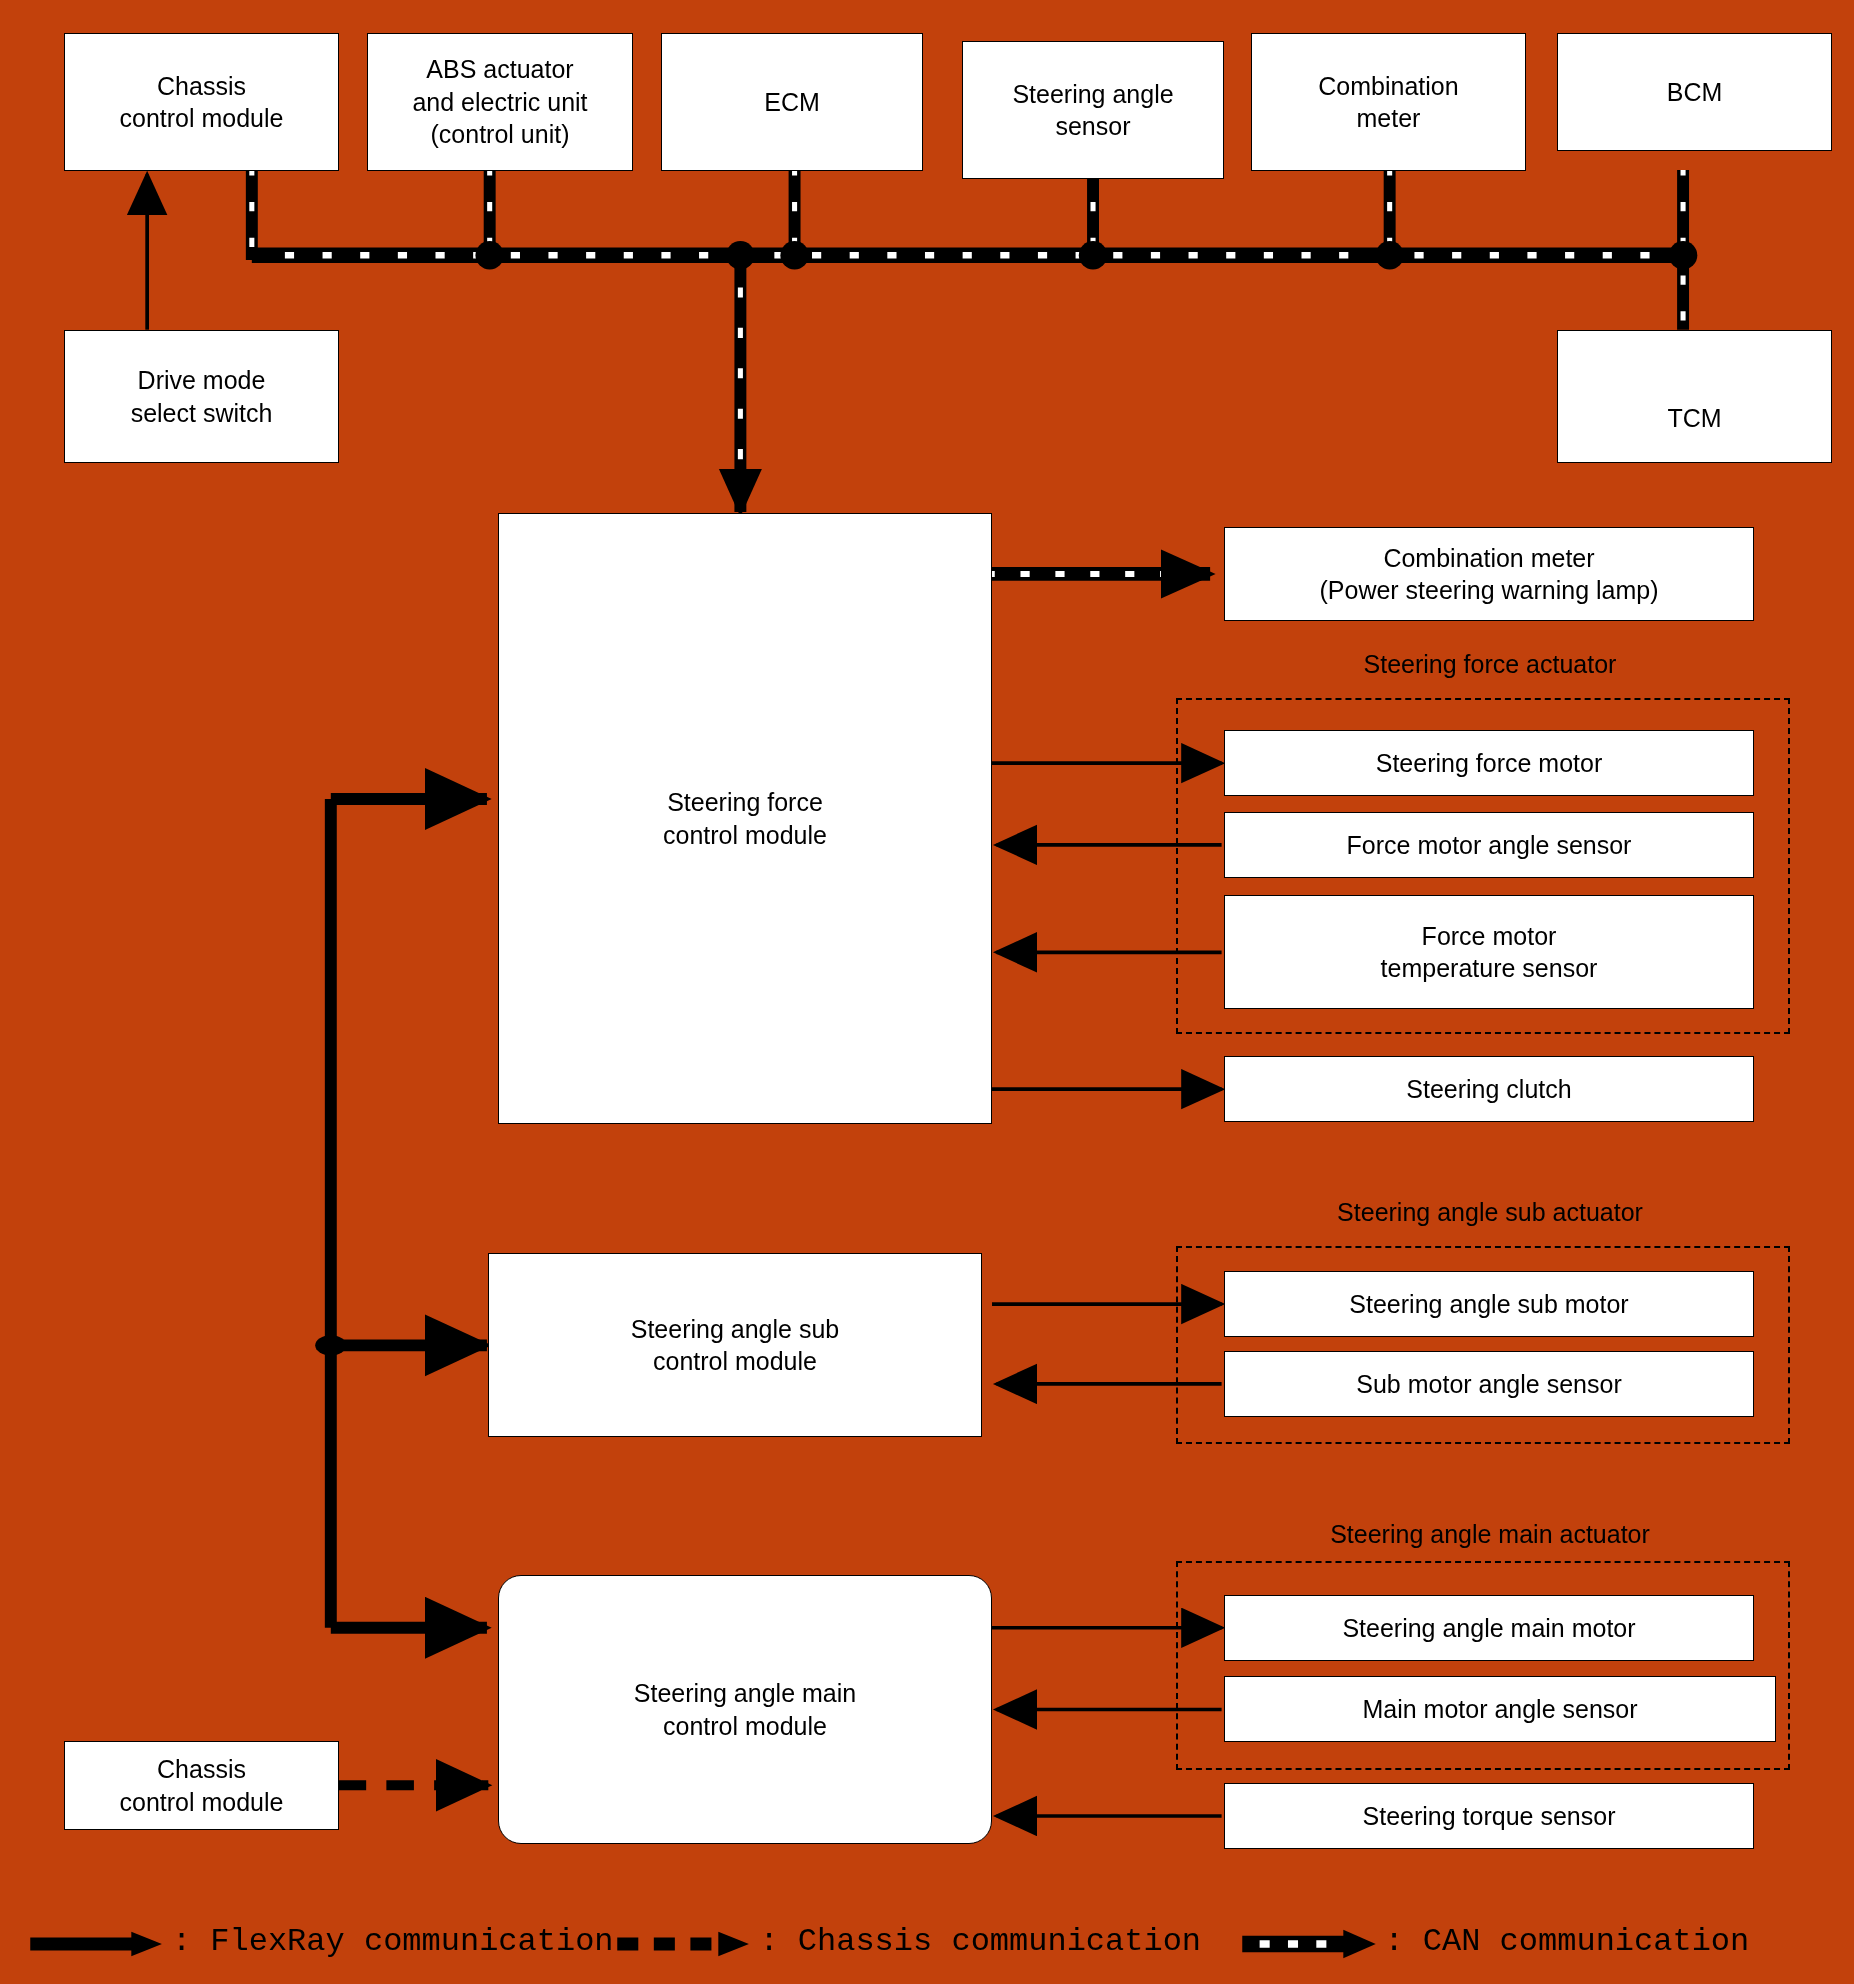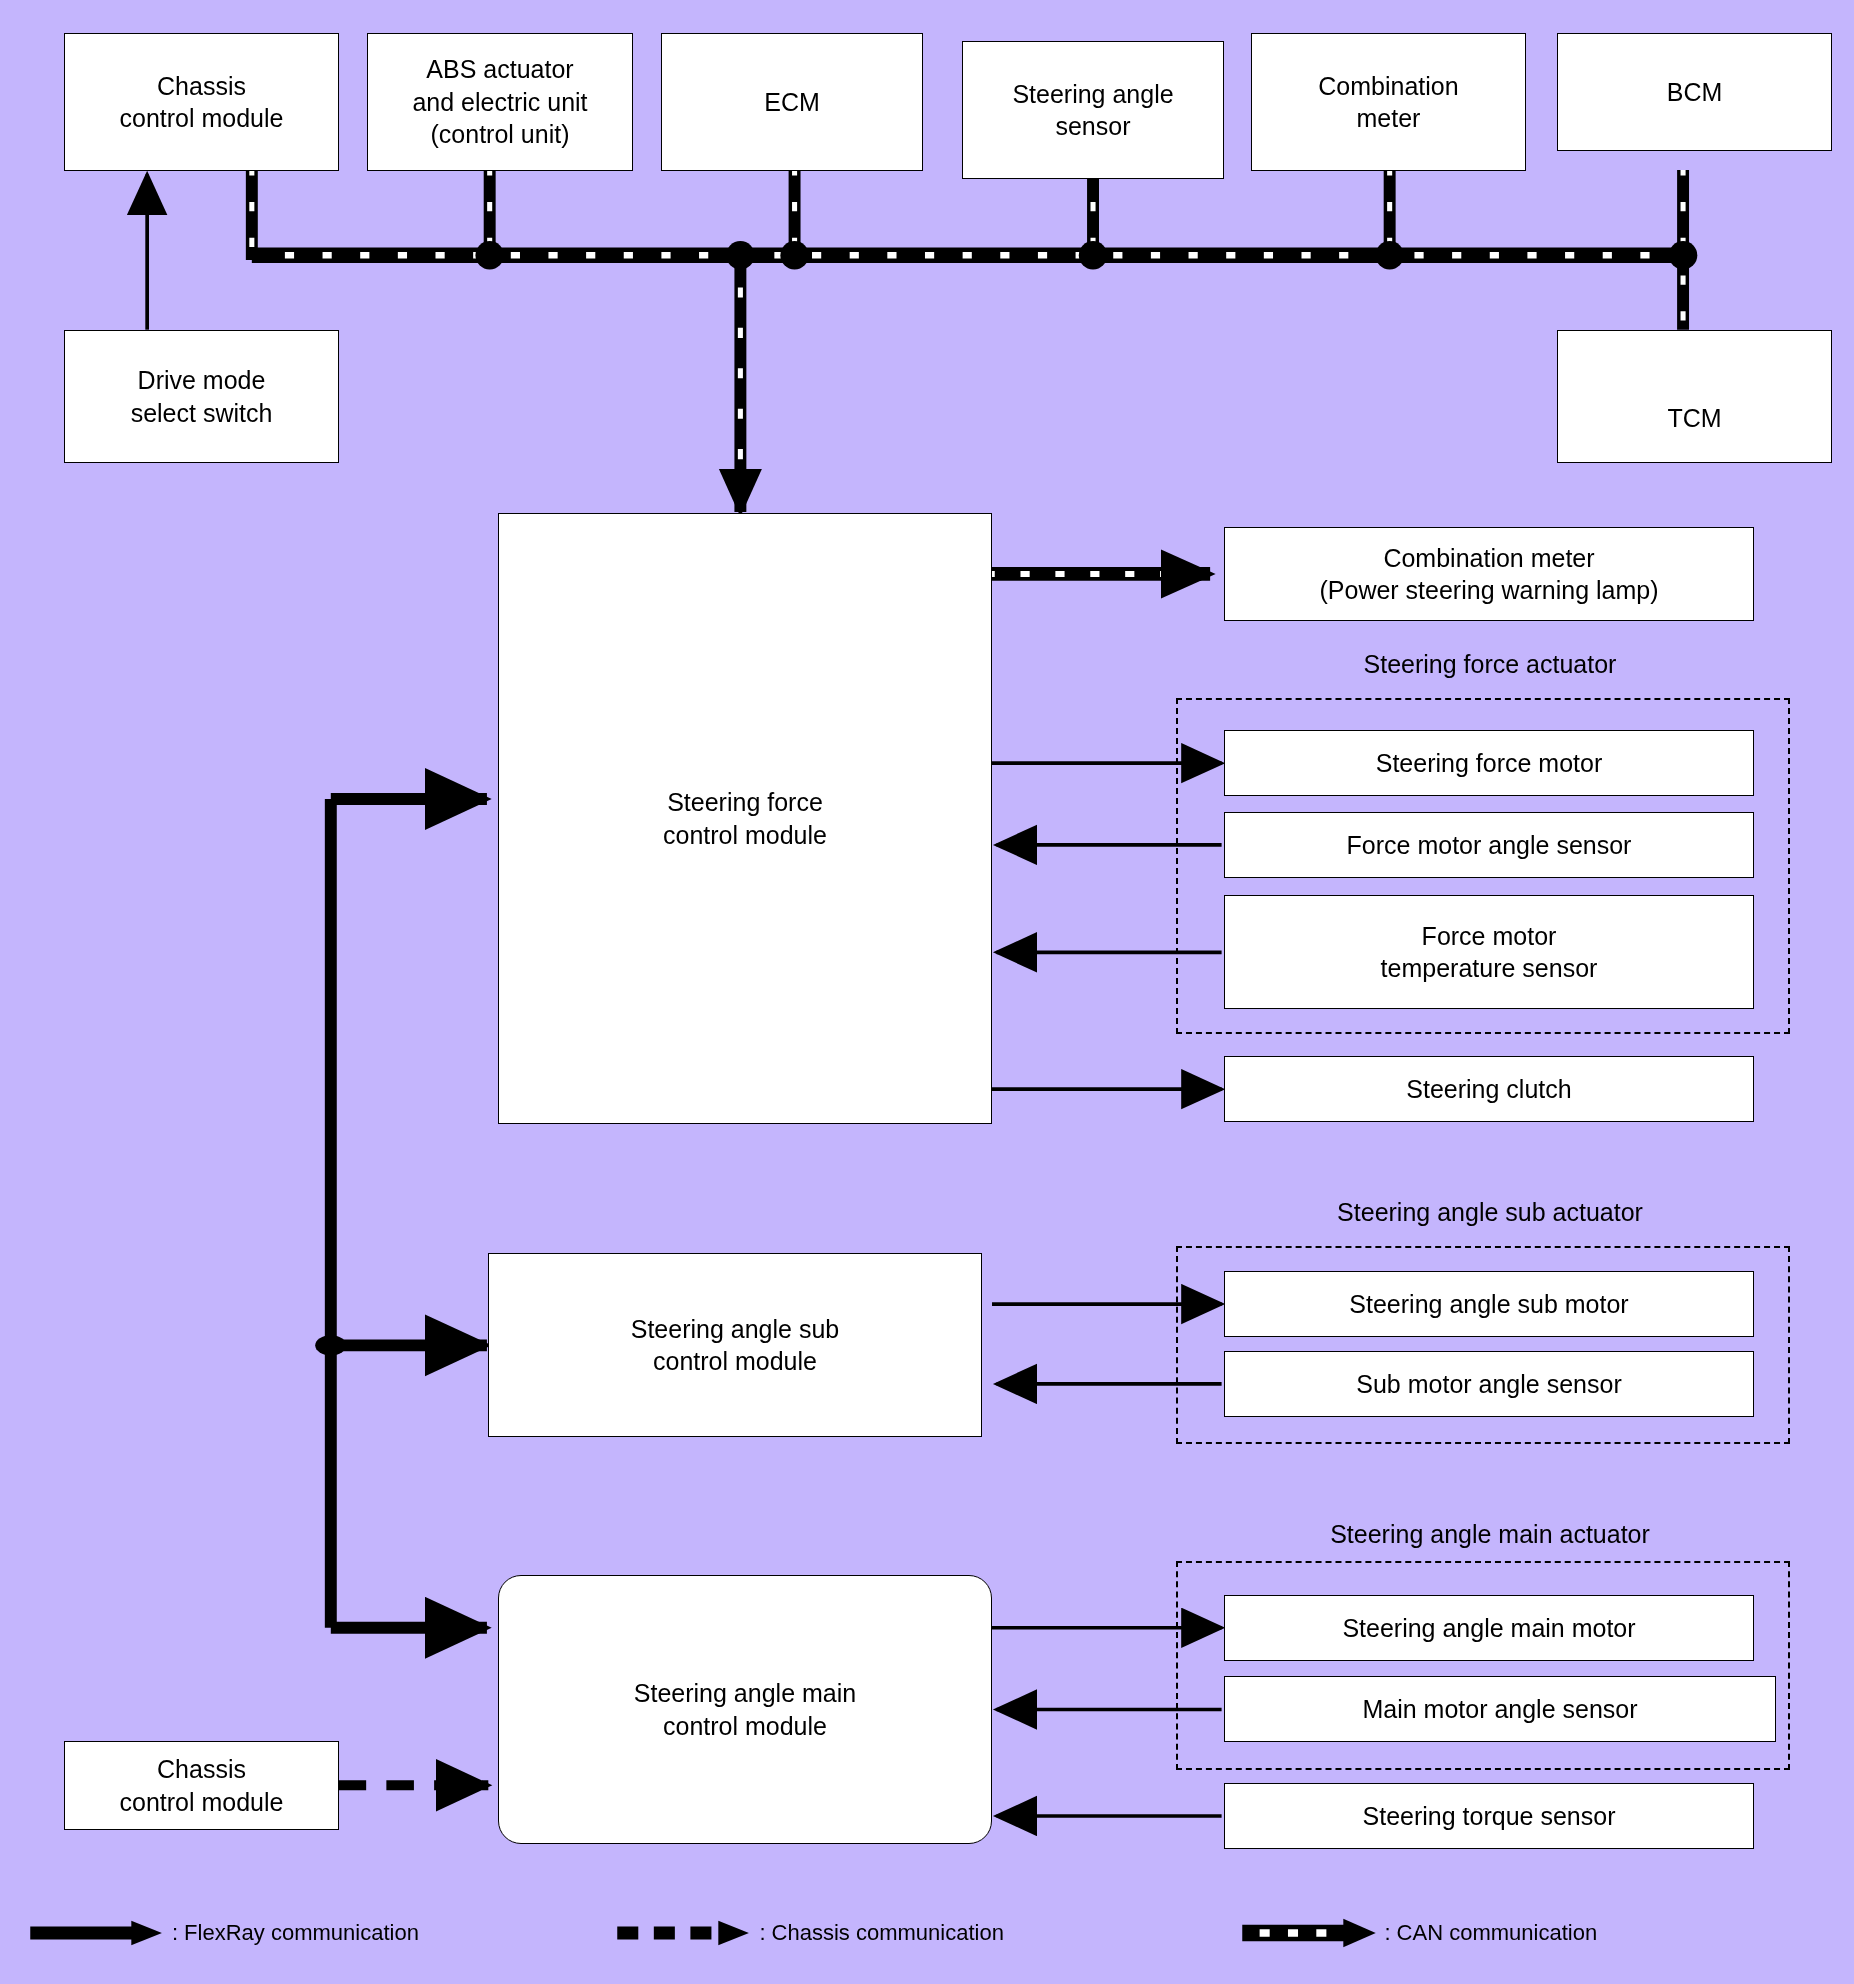--- a/index.html
+++ b/index.html
@@ -1,20 +1,20 @@
 <!DOCTYPE html>
 <html style="font-size:7.3px"><head>
 <meta charset="utf-8">
 <style>
   html,body{margin:0;padding:0;background:#ffffff;}
   #stage{
     position:relative;
     width:1855px;
     height:1985px;
-    background:#c4b5fd;
+    background:#c2410c;
     font-family:"Liberation Sans", sans-serif;
     color:#000000;
     overflow:hidden;
   }
   .box{
     position:absolute;
     box-sizing:border-box;
     border:1.8px solid #000;
     background:#fff;
     display:flex;
@@ -44,24 +44,25 @@
     position:absolute;
     left:0;
     top:1905px;
     width:1855px;
     height:55px;
     z-index:6;
   }
   .legend-item{
     position:absolute;
     display:flex;
-    align-items:center;
-    font-size:22px;
+    align-items:flex-end;
+    font-size:32px;
     white-space:nowrap;
     height:55px;
+    font-family:Liberation Mono, monospace;
   }
   .legend-text{margin-left:6.4px;}
   svg.wires{
     position:absolute;
     left:0;top:0;
     width:1855px;
     height:1985px;
     z-index:1;
     overflow:visible;
   }

